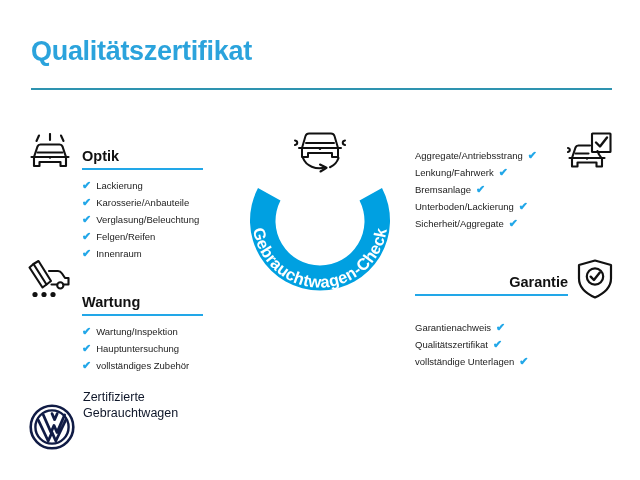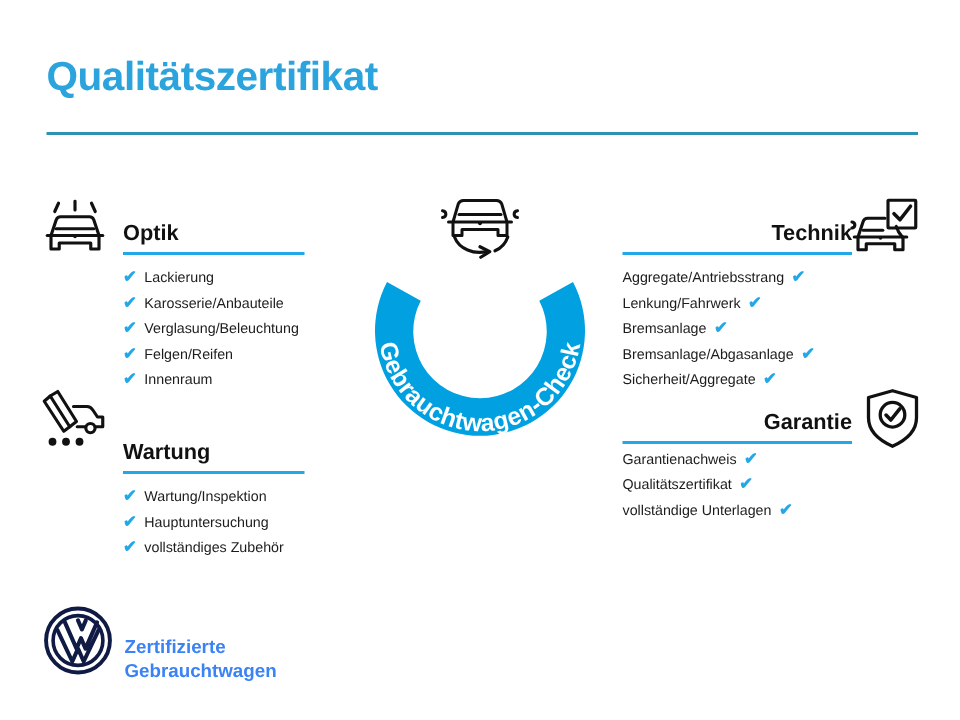--- a/index.html
+++ b/index.html
@@ -98,21 +98,21 @@
 
   
   .sec-optik    { left: 82px;  top: 140px; width: 121px; }
   .sec-wartung  { left: 82px;  top: 266px; width: 121px; margin-top: 20px; }
   .sec-technik  { right: 72px; top: 140px; width: 153px; }
   .sec-garantie { right: 72px; top: 266px; width: 153px; }
 
   .sec-optik .check-list    { margin-top: 7px; }
   .sec-wartung .check-list  { margin-top: 7px; }
   .sec-technik .check-list  { margin-top: 7px; }
-  .sec-garantie .check-list { margin-top: 2px; }
+  .sec-garantie .check-list { margin-top: 23px; }
 
   
   .corner-icon {
     position: absolute;
     width: 46px;
     height: 42px;
   }
   .icon-optik    { left: 27px;  top: 133px; }
   .icon-wartung  { left: 27px;  top: 258px; }
   .icon-technik  { left: 566px; top: 132px; }
@@ -154,25 +154,25 @@
     position: absolute;
     left: 29px;
     top: 404px;
     width: 46px;
     height: 46px;
   }
   .footer-logo svg { display: block; width: 100%; height: 100%; }
   .footer-text {
     position: absolute;
     left: 83px;
-    top: 423px;
+    top: 389px;
     font-size: 12.5px;
-    font-weight: bold;
+    font-weight: normal;
     line-height: 1.28;
-    color: #3b82f6;
+    color: #0f172a;
     white-space: nowrap;
   }
 </style>
 </head>
 <body>
 
 <div id="certificate">
 
   <div class="page-title">Qualitätszertifikat</div>
   <div class="title-rule"></div>
@@ -269,39 +269,35 @@
           <span>Hauptuntersuchung</span>
         </li>
       <li>
           <span class="tick">✔</span>
           <span>vollständiges Zubehör</span>
         </li>
     </ul>
   </div>
 
   <div class="section sec-right sec-technik">
-    <div class="section-head">
-      <div class="section-title">Technik</div>
-      <div class="section-rule"></div>
-    </div>
     <ul class="check-list">
       <li>
           <span>Aggregate/Antriebsstrang</span>
           <span class="tick">✔</span>
         </li>
       <li>
           <span>Lenkung/Fahrwerk</span>
           <span class="tick">✔</span>
         </li>
       <li>
           <span>Bremsanlage</span>
           <span class="tick">✔</span>
         </li>
       <li>
-          <span>Bremsanlage/Abgasanlage</span>
+          <span>Unterboden/Lackierung</span>
           <span class="tick">✔</span>
         </li>
       <li>
           <span>Sicherheit/Aggregate</span>
           <span class="tick">✔</span>
         </li>
     </ul>
   </div>
 
   <div class="section sec-right sec-garantie">

